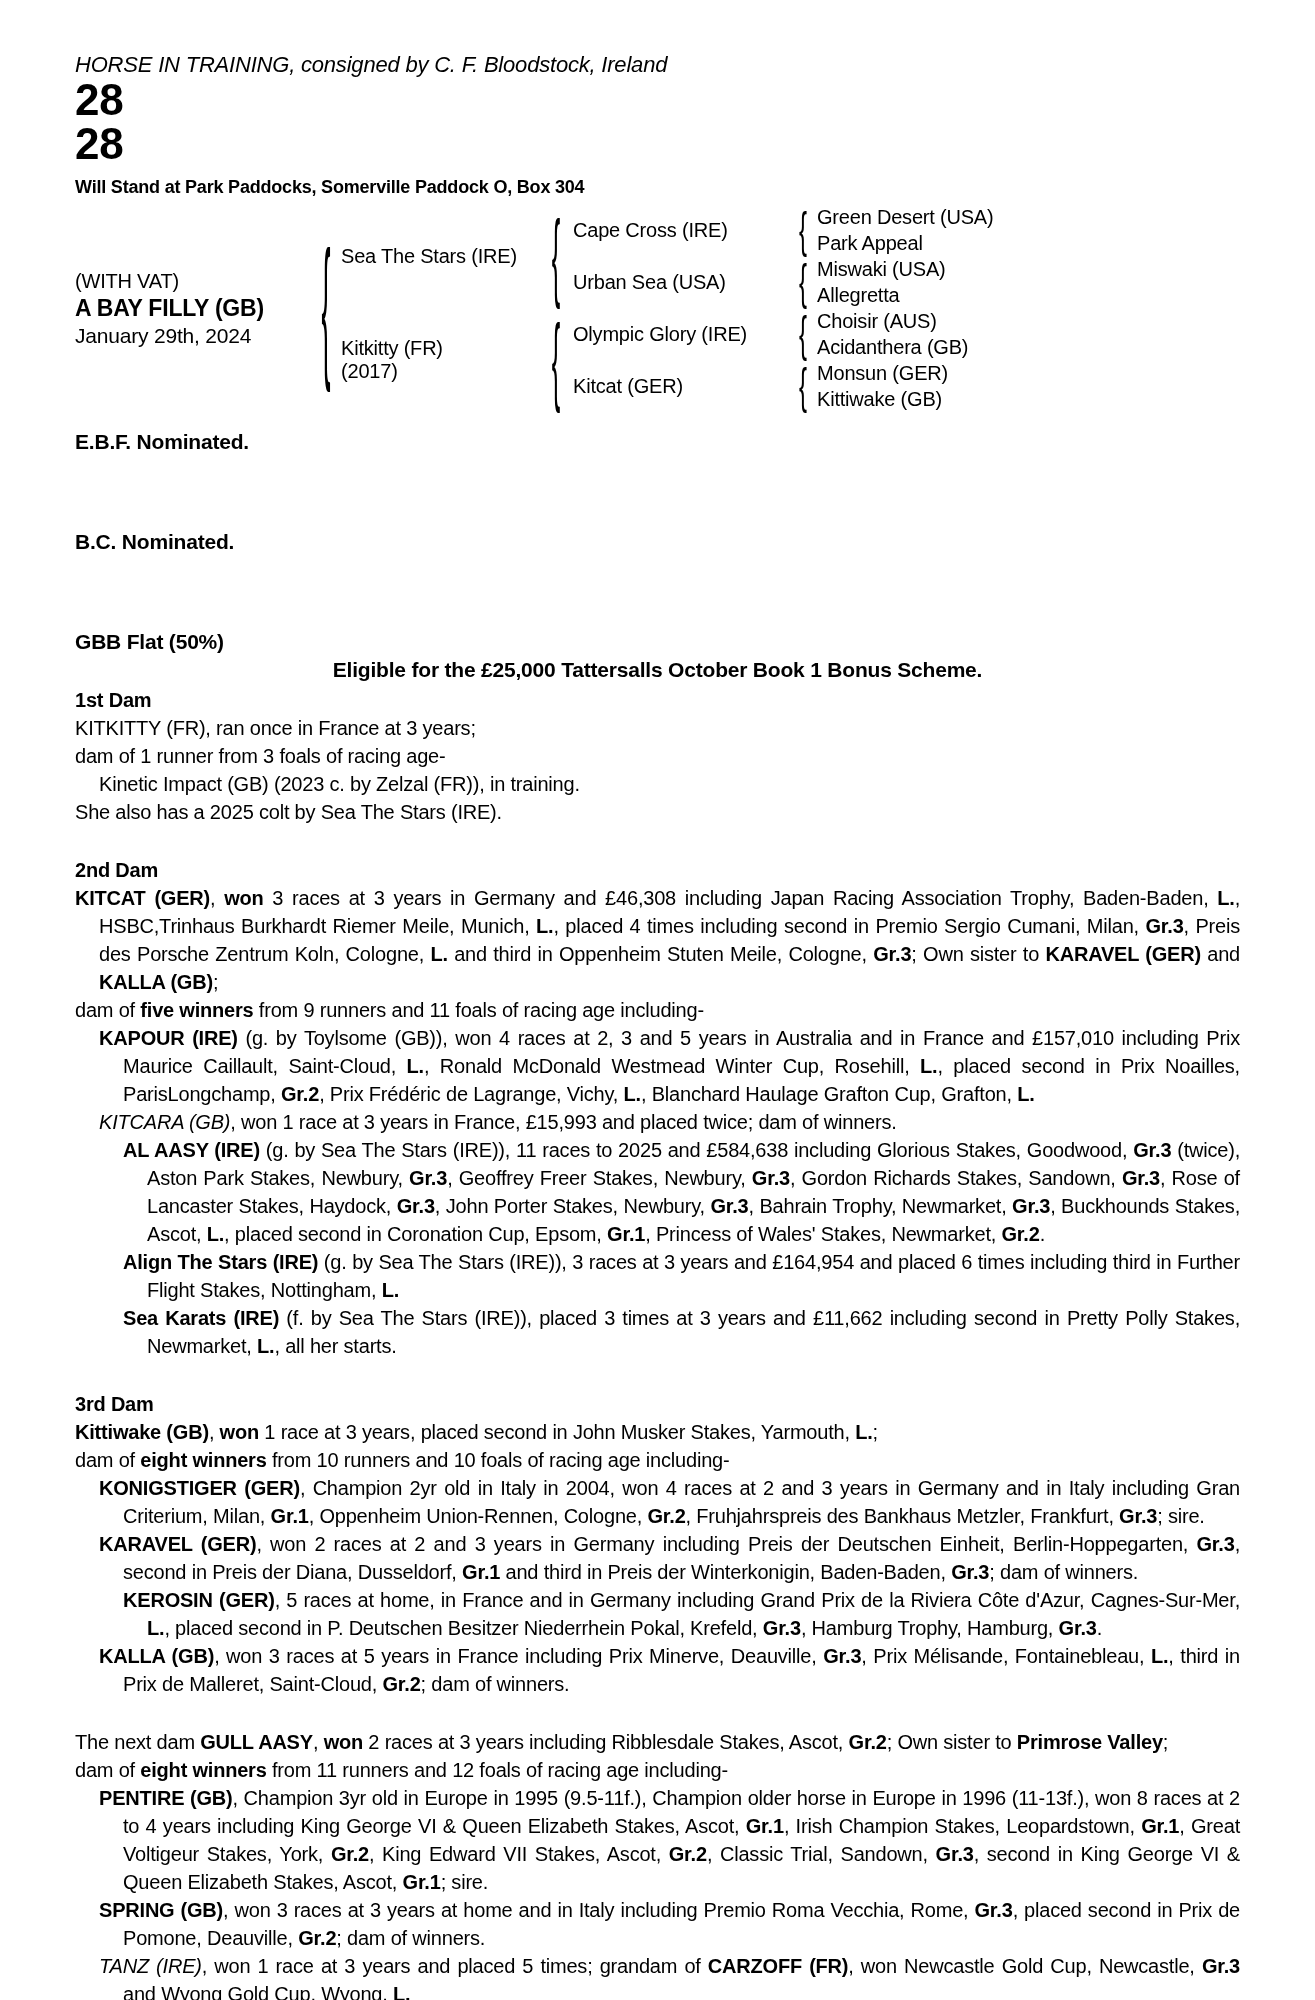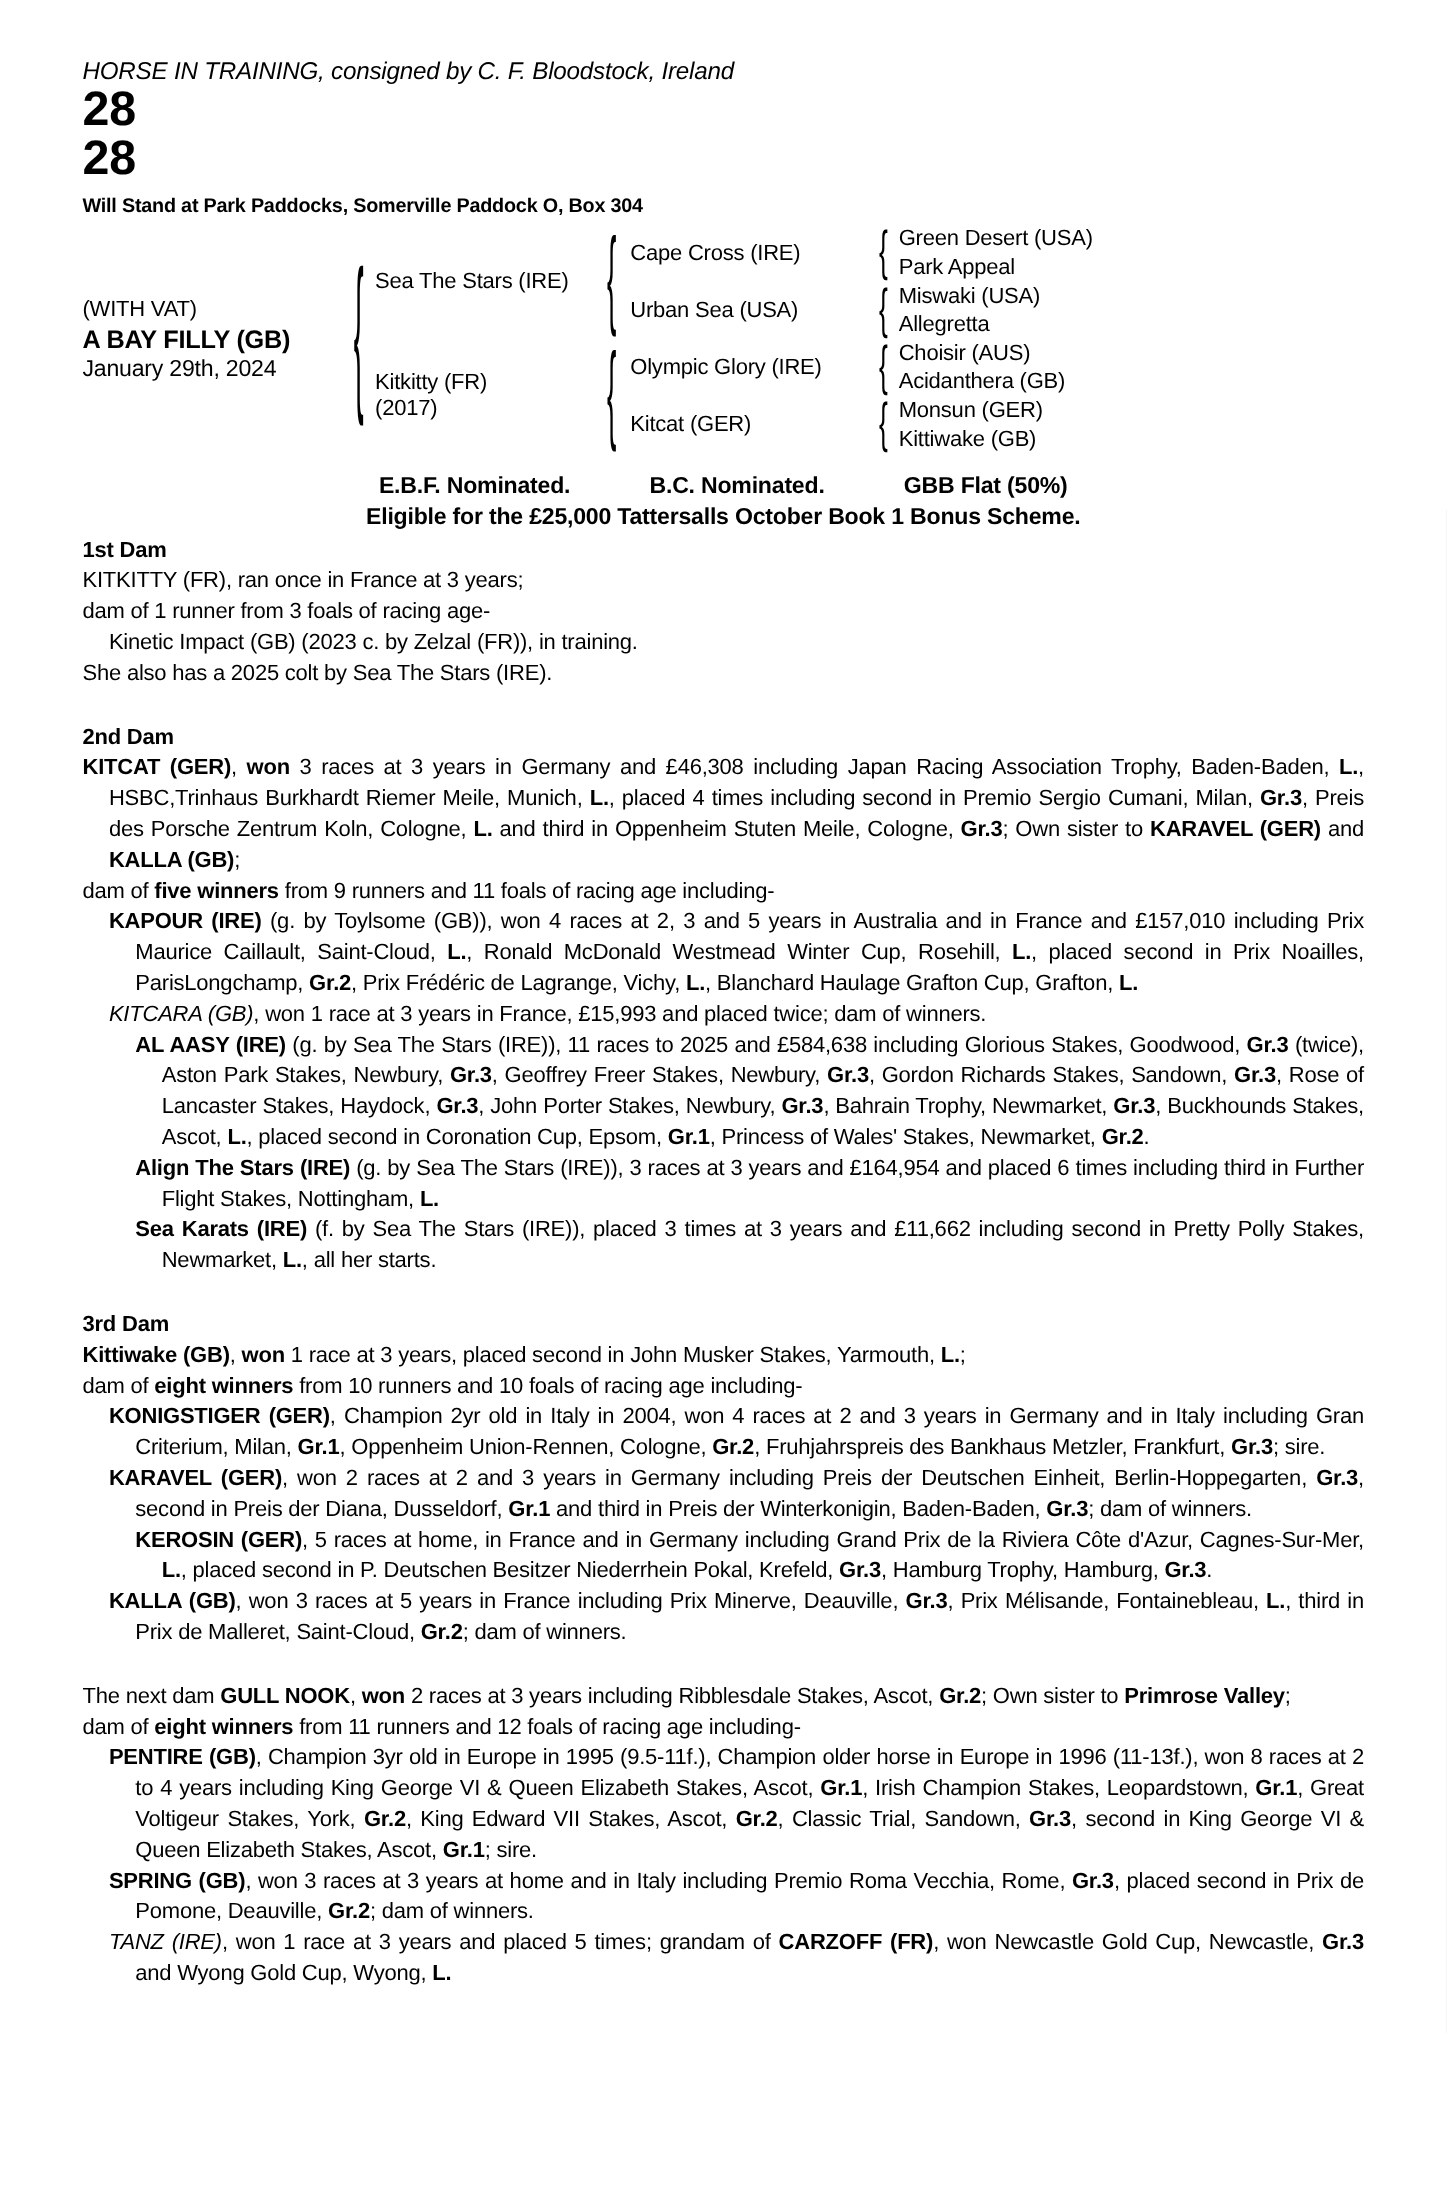--- a/index.html
+++ b/index.html
@@ -25,21 +25,21 @@
   .ped-subject .subject-name{font-weight:bold;font-size:23px;}
   .ped-subject .foal-date{font-size:21px;}
   .brace{display:flex;align-items:center;justify-content:center;overflow:visible;}
   .brace span{display:inline-block;font-size:30px;line-height:30px;font-weight:400;}
   .b8{transform:scale(0.9,5.2);}
   .b4{transform:scale(0.85,3.3);}
   .b2{transform:scale(0.8,1.65);}
 
   
   .nominations{display:flex;justify-content:center;gap:72px;font-weight:bold;
-    font-size:21px;margin-top:16px;line-height:28px;}
+    font-size:21px;margin-top:16px;line-height:28px;flex-direction:column;}
   .bonus{text-align:center;font-weight:bold;font-size:21px;line-height:28px;}
 
   
   .sections{font-size:20px;margin-top:2px;}
   .section.gap{margin-top:30px;}
   .sec-heading{font-weight:bold;line-height:28px;}
   .para{margin:0;text-align:justify;line-height:28px;}
   .lvl0{padding-left:24px;text-indent:-24px;}
   .lvl1{padding-left:48px;text-indent:-24px;}
   .lvl2{padding-left:72px;text-indent:-24px;}
@@ -139,21 +139,21 @@
       <div class="section gap">
         <div class="sec-heading">3rd Dam</div>
         <p class="para lvl0"><span class="b">Kittiwake (GB)</span><span>, </span><span class="b">won</span><span> 1 race at 3 years, placed second in John Musker Stakes, Yarmouth, </span><span class="b">L.</span><span>;</span></p>
         <p class="para lvl0"><span>dam of </span><span class="b">eight winners</span><span> from 10 runners and 10 foals of racing age including-</span></p>
         <p class="para lvl1"><span class="b">KONIGSTIGER (GER)</span><span>, Champion 2yr old in Italy in 2004, won 4 races at 2 and 3 years in Germany and in Italy including Gran Criterium, Milan, </span><span class="b">Gr.1</span><span>, Oppenheim Union-Rennen, Cologne, </span><span class="b">Gr.2</span><span>, Fruhjahrspreis des Bankhaus Metzler, Frankfurt, </span><span class="b">Gr.3</span><span>; sire.</span></p>
         <p class="para lvl1"><span class="b">KARAVEL (GER)</span><span>, won 2 races at 2 and 3 years in Germany including Preis der Deutschen Einheit, Berlin-Hoppegarten, </span><span class="b">Gr.3</span><span>, second in Preis der Diana, Dusseldorf, </span><span class="b">Gr.1</span><span> and third in Preis der Winterkonigin, Baden-Baden, </span><span class="b">Gr.3</span><span>; dam of winners.</span></p>
         <p class="para lvl2"><span class="b">KEROSIN (GER)</span><span>, 5 races at home, in France and in Germany including Grand Prix de la Riviera Côte d'Azur, Cagnes-Sur-Mer, </span><span class="b">L.</span><span>, placed second in P. Deutschen Besitzer Niederrhein Pokal, Krefeld, </span><span class="b">Gr.3</span><span>, Hamburg Trophy, Hamburg, </span><span class="b">Gr.3</span><span>.</span></p>
         <p class="para lvl1"><span class="b">KALLA (GB)</span><span>, won 3 races at 5 years in France including Prix Minerve, Deauville, </span><span class="b">Gr.3</span><span>, Prix Mélisande, Fontainebleau, </span><span class="b">L.</span><span>, third in Prix de Malleret, Saint-Cloud, </span><span class="b">Gr.2</span><span>; dam of winners.</span></p>
       </div>
       <div class="section gap">
-        <p class="para lvl0"><span>The next dam </span><span class="b">GULL NOOK</span><span>, </span><span class="b">won</span><span> 2 races at 3 years including Ribblesdale Stakes, Ascot, </span><span class="b">Gr.2</span><span>; Own sister to </span><span class="b">Primrose Valley</span><span>;</span></p>
+        <p class="para lvl0"><span>The next dam </span><span class="b">GULL AASY</span><span>, </span><span class="b">won</span><span> 2 races at 3 years including Ribblesdale Stakes, Ascot, </span><span class="b">Gr.2</span><span>; Own sister to </span><span class="b">Primrose Valley</span><span>;</span></p>
         <p class="para lvl0"><span>dam of </span><span class="b">eight winners</span><span> from 11 runners and 12 foals of racing age including-</span></p>
         <p class="para lvl1"><span class="b">PENTIRE (GB)</span><span>, Champion 3yr old in Europe in 1995 (9.5-11f.), Champion older horse in Europe in 1996 (11-13f.), won 8 races at 2 to 4 years including King George VI &amp; Queen Elizabeth Stakes, Ascot, </span><span class="b">Gr.1</span><span>, Irish Champion Stakes, Leopardstown, </span><span class="b">Gr.1</span><span>, Great Voltigeur Stakes, York, </span><span class="b">Gr.2</span><span>, King Edward VII Stakes, Ascot, </span><span class="b">Gr.2</span><span>, Classic Trial, Sandown, </span><span class="b">Gr.3</span><span>, second in King George VI &amp; Queen Elizabeth Stakes, Ascot, </span><span class="b">Gr.1</span><span>; sire.</span></p>
         <p class="para lvl1"><span class="b">SPRING (GB)</span><span>, won 3 races at 3 years at home and in Italy including Premio Roma Vecchia, Rome, </span><span class="b">Gr.3</span><span>, placed second in Prix de Pomone, Deauville, </span><span class="b">Gr.2</span><span>; dam of winners.</span></p>
         <p class="para lvl1"><span class="i">TANZ (IRE)</span><span>, won 1 race at 3 years and placed 5 times; grandam of </span><span class="b">CARZOFF (FR)</span><span>, won Newcastle Gold Cup, Newcastle, </span><span class="b">Gr.3</span><span> and Wyong Gold Cup, Wyong, </span><span class="b">L.</span></p>
       </div>
     </div>
 
 </div>
 
 </body></html>

